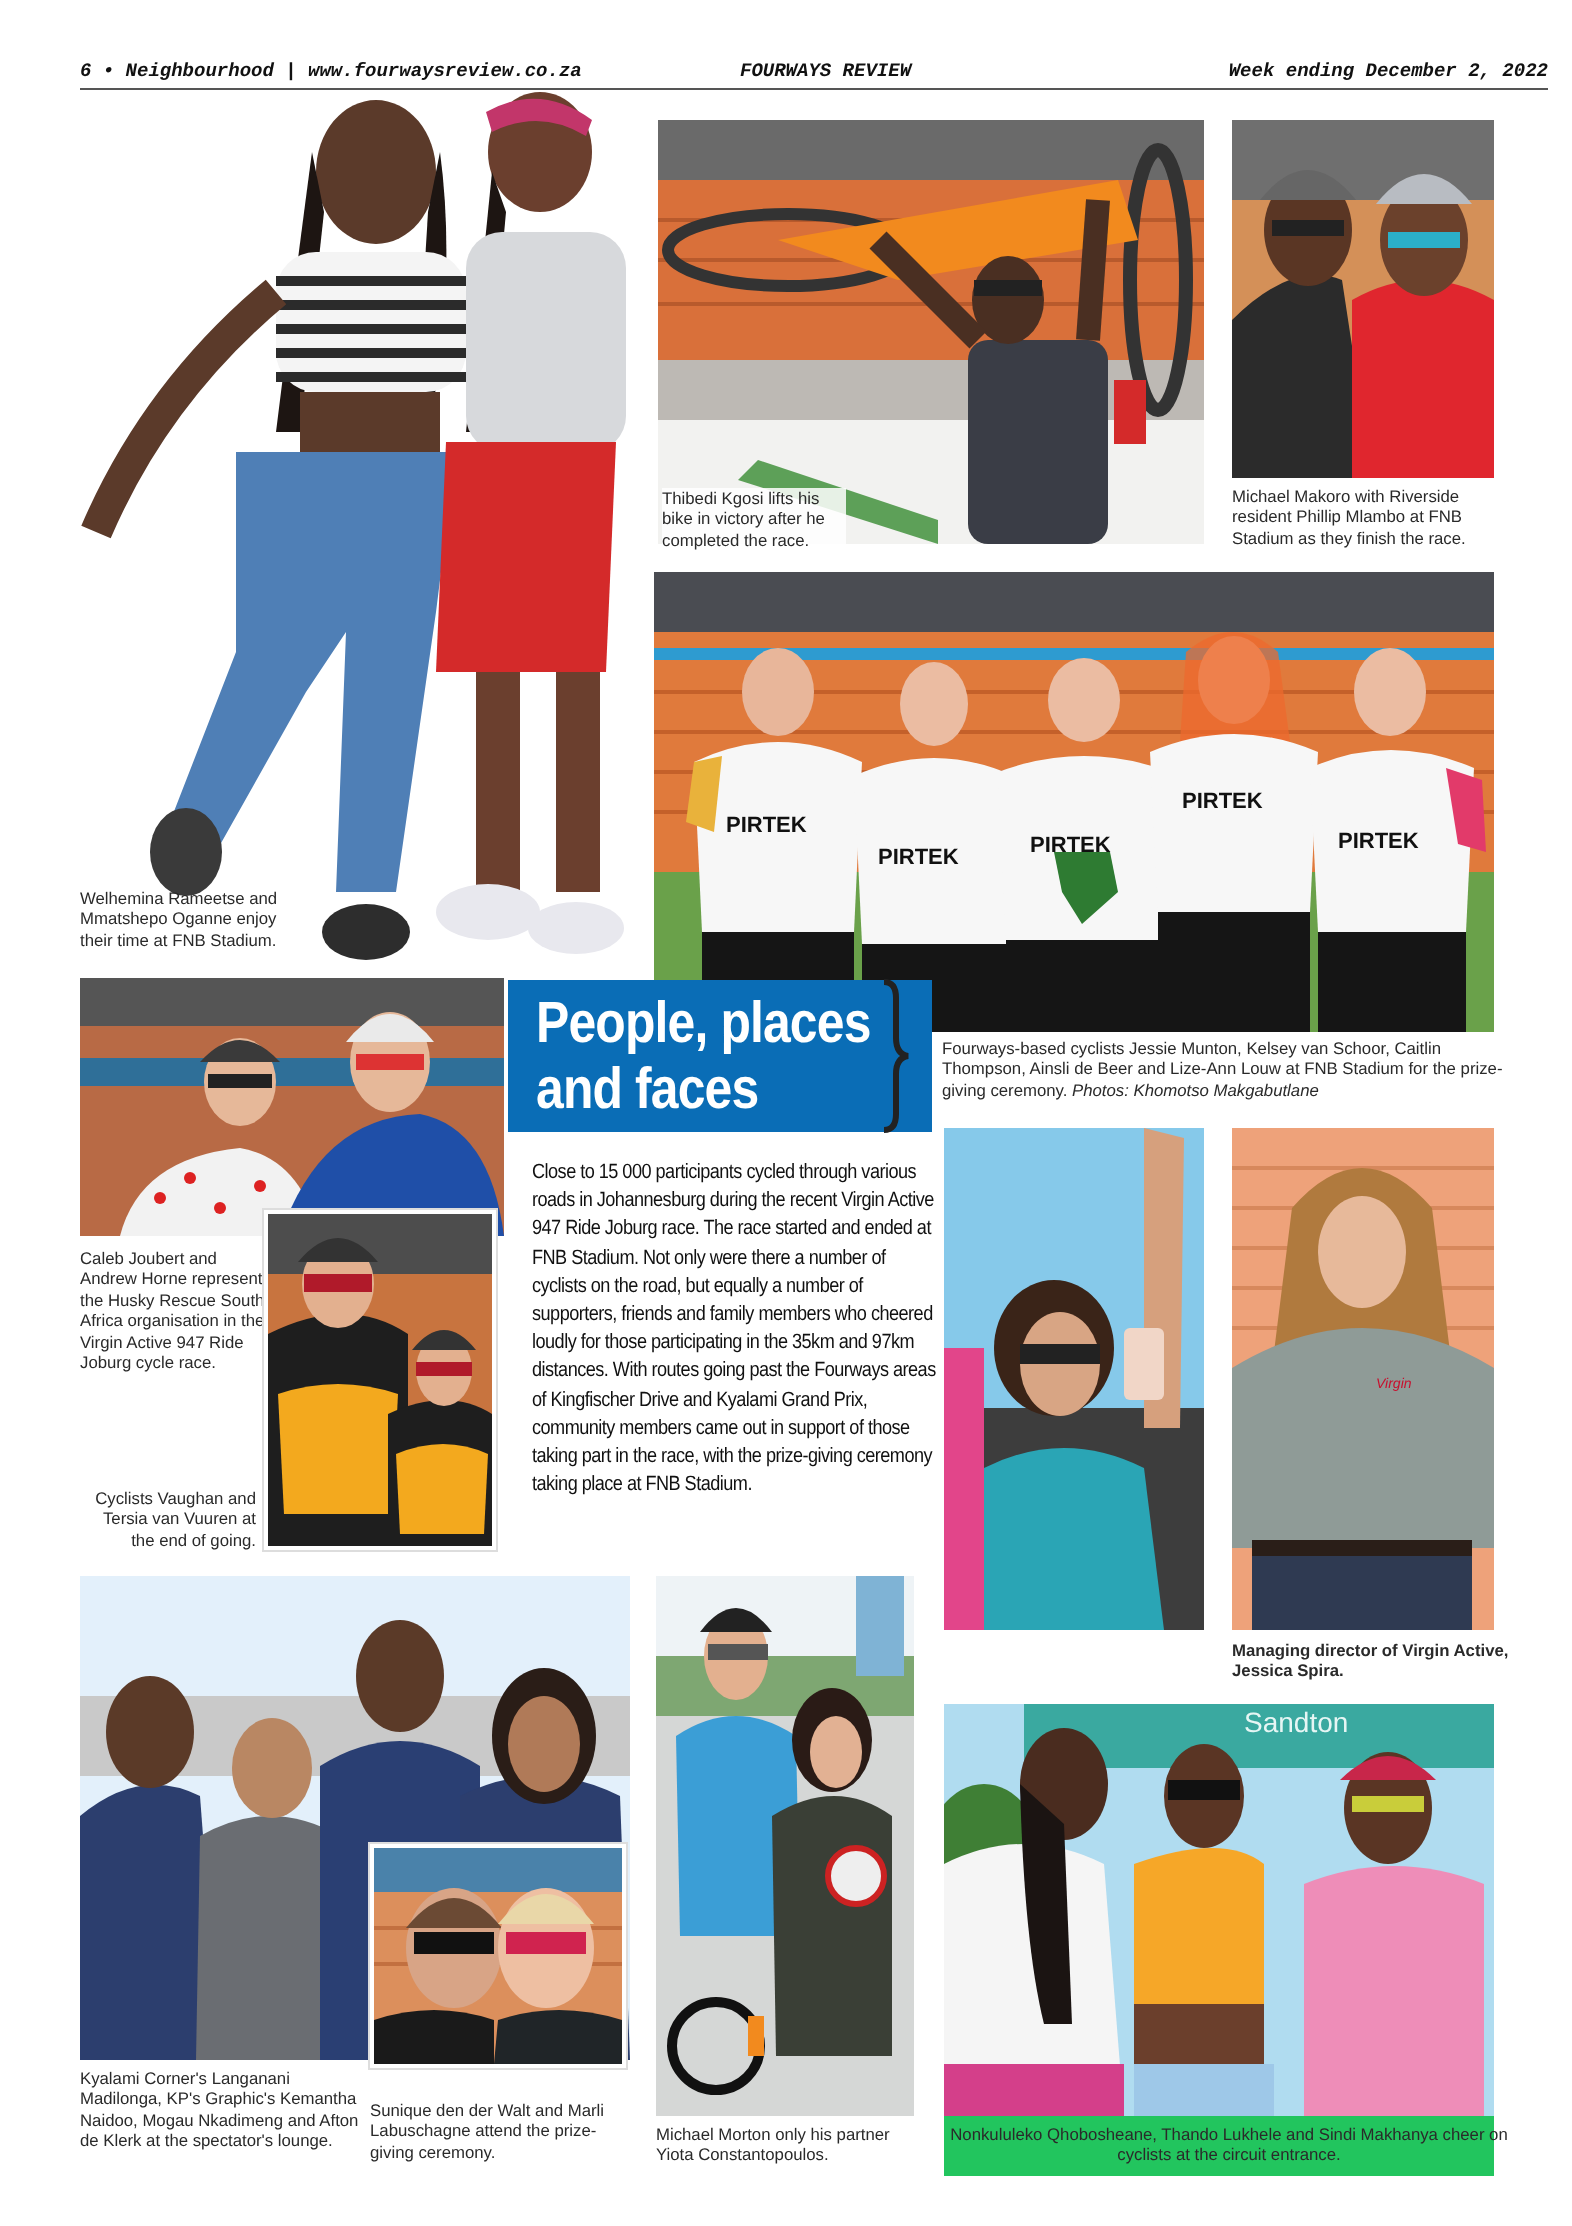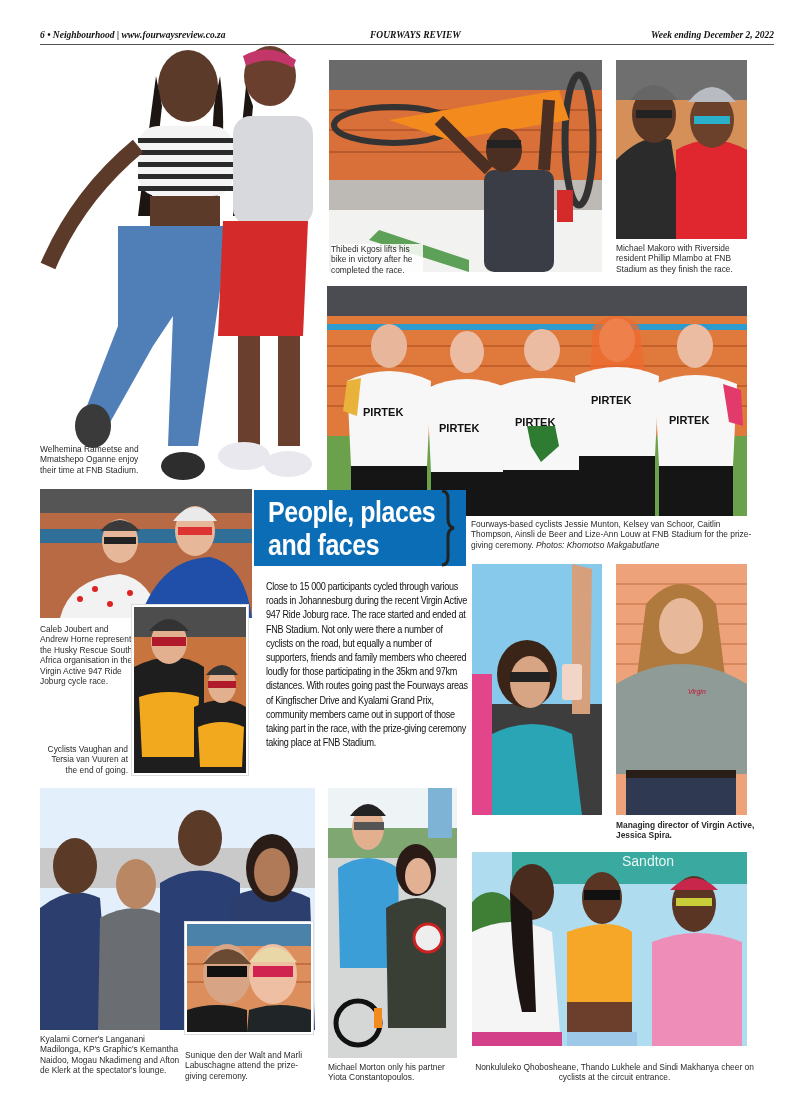--- a/index.html
+++ b/index.html
@@ -1,19 +1,19 @@
 <!DOCTYPE html>
 <html><head>
 <meta charset="utf-8">
 <style>
   html,body{margin:0;padding:0;background:#ffffff;}
   body{width:786px;height:1113px;position:relative;overflow:hidden;font-family:"Liberation Sans",sans-serif;color:#1a1a1a;}
   .abs{position:absolute;}
   
-  .hdr{left:40px;top:30px;width:734px;height:14px;font-family:Liberation Serif, serif;font-weight:bold;font-style:italic;font-size:9.5px;color:#111;}
+  .hdr{left:40px;top:30px;width:734px;height:14px;font-family:Liberation Mono, monospace;font-weight:bold;font-style:italic;font-size:9.5px;color:#111;}
   .hdr-left{position:absolute;left:0;top:0;}
   .hdr-center{position:absolute;left:330px;top:0;}
   .hdr-right{position:absolute;right:0;top:0;}
   .hdr-rule{left:40px;top:44px;width:734px;height:1px;background:#555;}
   
   .photo{position:absolute;overflow:hidden;}
   .photo.framed{border:2px solid #fff;box-shadow:0 0 0 1px #ddd;}
   .cap{position:absolute;font-size:8.4px;line-height:10.4px;color:#2a2a2a;font-family:"Liberation Sans",sans-serif;}
   .cap i{font-style:italic;}
   .body-text{position:absolute;font-family:"Liberation Sans",sans-serif;font-size:10.3px;line-height:14.2px;color:#111;letter-spacing:-0.3px;transform:scaleX(0.88);transform-origin:left top;width:230px;}
@@ -302,21 +302,21 @@
     <path d="M58 120 Q90 100 118 120 L118 240 L60 240 Z" fill="#3a3f36"></path>
     <ellipse cx="88" cy="82" rx="20" ry="26" fill="#2a1b16"></ellipse>
     <ellipse cx="90" cy="88" rx="13" ry="18" fill="#e2b193"></ellipse>
     <circle cx="100" cy="150" r="14" fill="#eee" stroke="#c22" stroke-width="3"></circle>
     <circle cx="30" cy="235" r="22" fill="none" stroke="#111" stroke-width="5"></circle>
     <rect x="46" y="220" width="8" height="20" fill="#f28a1e"></rect>
   </svg>
 </div>
 <div class="cap" style="left:328px;top:1062px;width:135px;">Michael Morton only his partner Yiota Constantopoulos.</div>
 
-<div class="photo" style="left:472px;top:852px;width:275px;height:194px;background:#8b5cf6;">
+<div class="photo" style="left:472px;top:852px;width:275px;height:236px;background:#22c55e;">
   <svg width="275" height="206" viewBox="0 0 275 206">
     <rect width="275" height="206" fill="#b0dcf0"></rect>
     <rect x="40" y="0" width="235" height="32" fill="#3aa9a0"></rect>
     <text x="150" y="14" font-family="Liberation Sans, sans-serif" font-size="14" fill="#e6f6f4">Sandton</text>
     <ellipse cx="20" cy="80" rx="30" ry="40" fill="#3f7f35"></ellipse>
     <path d="M0 80 Q40 60 80 80 L90 206 L0 206 Z" fill="#f5f5f5"></path>
     <rect x="0" y="180" width="90" height="26" fill="#d43f8a"></rect>
     <ellipse cx="60" cy="40" rx="22" ry="28" fill="#4a2c1f"></ellipse>
     <path d="M38 40 Q40 120 50 160 L64 160 L60 60 Z" fill="#1b1412"></path>
     <path d="M95 80 Q140 64 160 80 L160 150 L95 150 Z" fill="#f6a728"></path>

